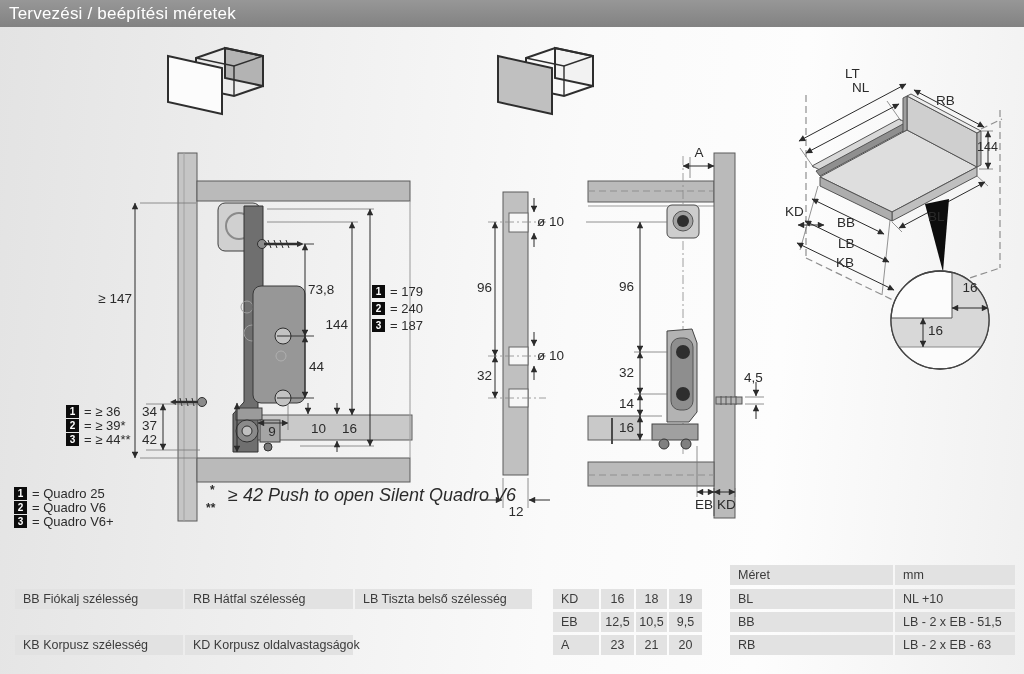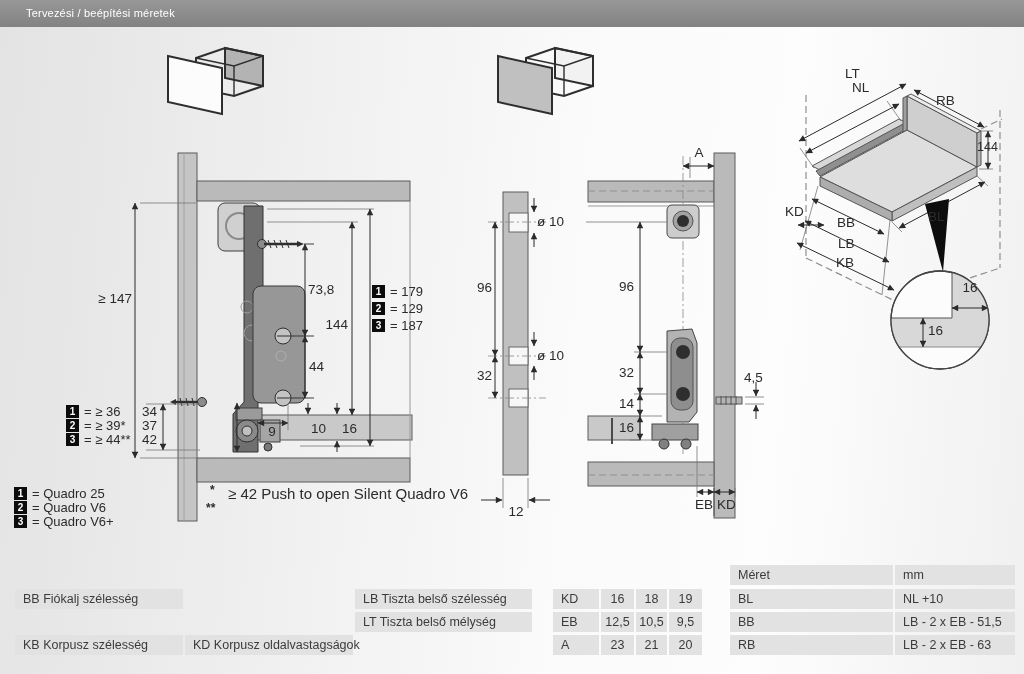--- a/index.html
+++ b/index.html
@@ -1,31 +1,31 @@
 <!DOCTYPE html>
 <html><head>
 <meta charset="utf-8">
 <style>
   html,body{margin:0;padding:0;}
   body{width:1024px;height:674px;overflow:hidden;font-family:"Liberation Sans",sans-serif;}
   .page{position:relative;width:1024px;height:674px;
     background:linear-gradient(95deg,#e3e3e3 0%,#efefef 28%,#fafafa 55%,#fdfdfd 75%,#f0f0f0 100%);}
   .titlebar{position:absolute;left:0;top:0;width:1024px;height:27px;
     background:linear-gradient(#979797,#828282);}
-  .titlebar span{display:block;color:#ffffff;font-size:11px;line-height:27px;padding-left:26px;letter-spacing:.2px;}
+  .titlebar span{display:block;color:#ffffff;font-size:17px;line-height:27px;padding-left:9px;letter-spacing:.2px;}
   svg.lw{position:absolute;left:0;top:0;}
   .dl{position:absolute;font-size:13.5px;color:#2b2b2b;white-space:nowrap;line-height:14px;}
   .dl.r{text-align:right;}
   .dl.c{text-align:center;}
   .dl.sm{font-size:12.5px;}
   .lrow{position:absolute;display:flex;align-items:center;font-size:13px;color:#2b2b2b;white-space:nowrap;height:14px;}
   .badge{display:inline-block;width:13px;height:13px;background:#0c0c0c;color:#fff;
     font-size:10px;font-weight:bold;text-align:center;line-height:13px;margin-right:5px;flex:0 0 13px;}
   .fnmark{position:absolute;font-size:12px;font-weight:bold;color:#2b2b2b;}
-  .fntext{position:absolute;font-size:15px;color:#2b2b2b;white-space:nowrap;}
+  .fntext{position:absolute;font-size:18px;color:#2b2b2b;white-space:nowrap;font-style:italic;}
   .cell{position:absolute;height:20px;background:#e2e2e2;font-size:12.5px;color:#3b3b3b;
     line-height:20px;padding-left:8px;box-sizing:border-box;white-space:nowrap;}
   .cell.c{text-align:center;padding-left:0;}
 </style>
 </head>
 <body>
 
 <div class="page">
 
   <div class="titlebar">
@@ -261,21 +261,21 @@
     <span class="badge">3</span>
     <span>= ≥ 44**</span>
     </div>
 
   <div class="lrow" style="left:372px;top:284px">
     <span class="badge">1</span>
     <span>= 179</span>
     </div>
   <div class="lrow" style="left:372px;top:301px">
     <span class="badge">2</span>
-    <span>= 129</span>
+    <span>= 240</span>
     </div>
   <div class="lrow" style="left:372px;top:318px">
     <span class="badge">3</span>
     <span>= 187</span>
     </div>
 
   <div class="lrow" style="left:14px;top:486px">
     <span class="badge">1</span>
     <span>= Quadro 25</span>
     </div>
@@ -313,22 +313,22 @@
   <span class="dl sm" style="left:977px;top:140px">144</span>
   <span class="dl" style="left:785px;top:205px">KD</span>
   <span class="dl" style="left:837px;top:216px">BB</span>
   <span class="dl" style="left:838px;top:237px">LB</span>
   <span class="dl" style="left:836px;top:256px">KB</span>
   <span class="dl" style="left:928px;top:210px">BL</span>
   <span class="dl c" style="left:955px;top:281px;width:30px">16</span>
   <span class="dl" style="left:928px;top:324px">16</span>
 
   <div class="cell" style="left:15px;top:589px;width:168px">BB Fiókalj szélesség</div>
+  <div class="cell" style="left:185px;top:589px;width:168px">RB Hátfal szélesség</div>
   <div class="cell" style="left:355px;top:589px;width:177px">LB Tiszta belső szélesség</div>
-  <div class="cell" style="left:355px;top:612px;width:177px">LT Tiszta belső mélység</div>
   <div class="cell" style="left:15px;top:635px;width:168px">KB Korpusz szélesség</div>
   <div class="cell" style="left:185px;top:635px;width:168px">KD Korpusz oldalvastagságok</div>
 
   <div class="cell" style="left:553px;top:589px;width:46px">KD</div>
   <div class="cell c" style="left:601px;top:589px;width:33px">16</div>
   <div class="cell c" style="left:636px;top:589px;width:31px">18</div>
   <div class="cell c" style="left:669px;top:589px;width:33px">19</div>
   <div class="cell" style="left:553px;top:612px;width:46px">EB</div>
   <div class="cell c" style="left:601px;top:612px;width:33px">12,5</div>
   <div class="cell c" style="left:636px;top:612px;width:31px">10,5</div>

